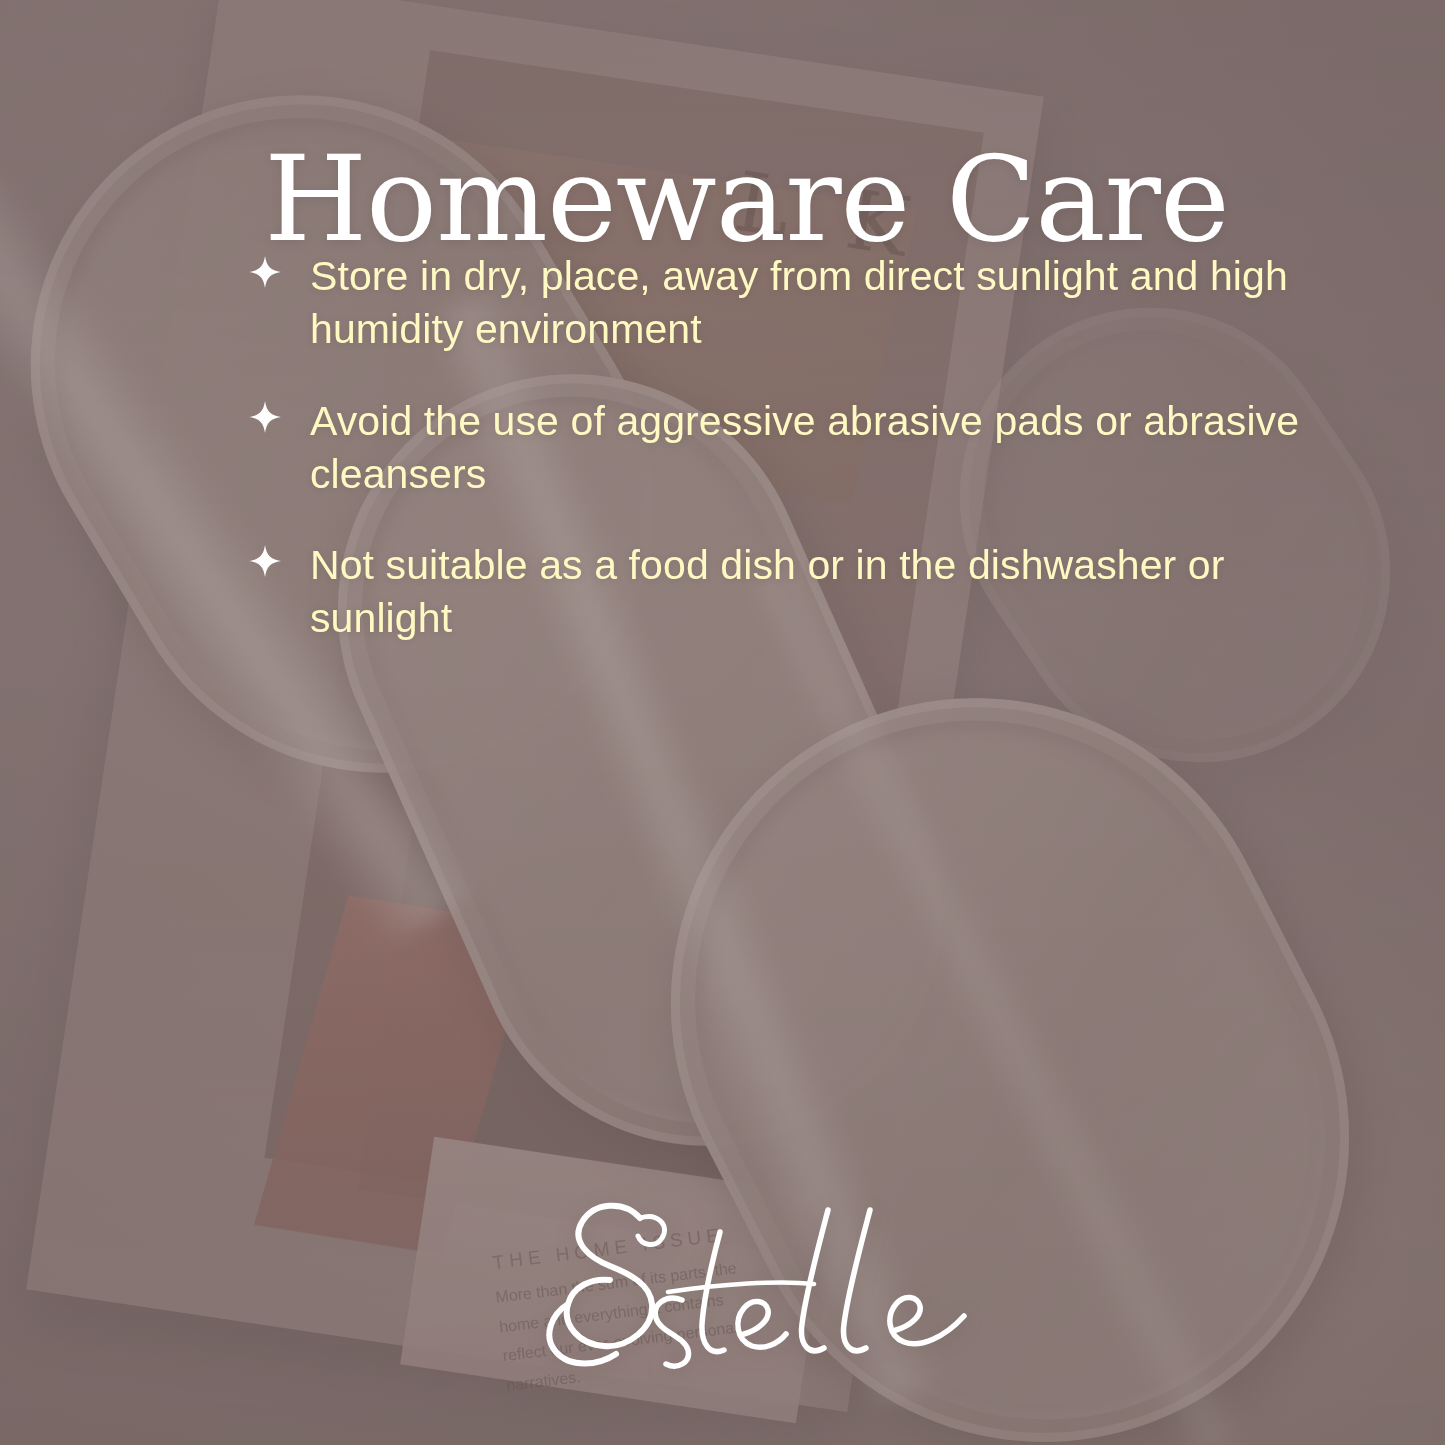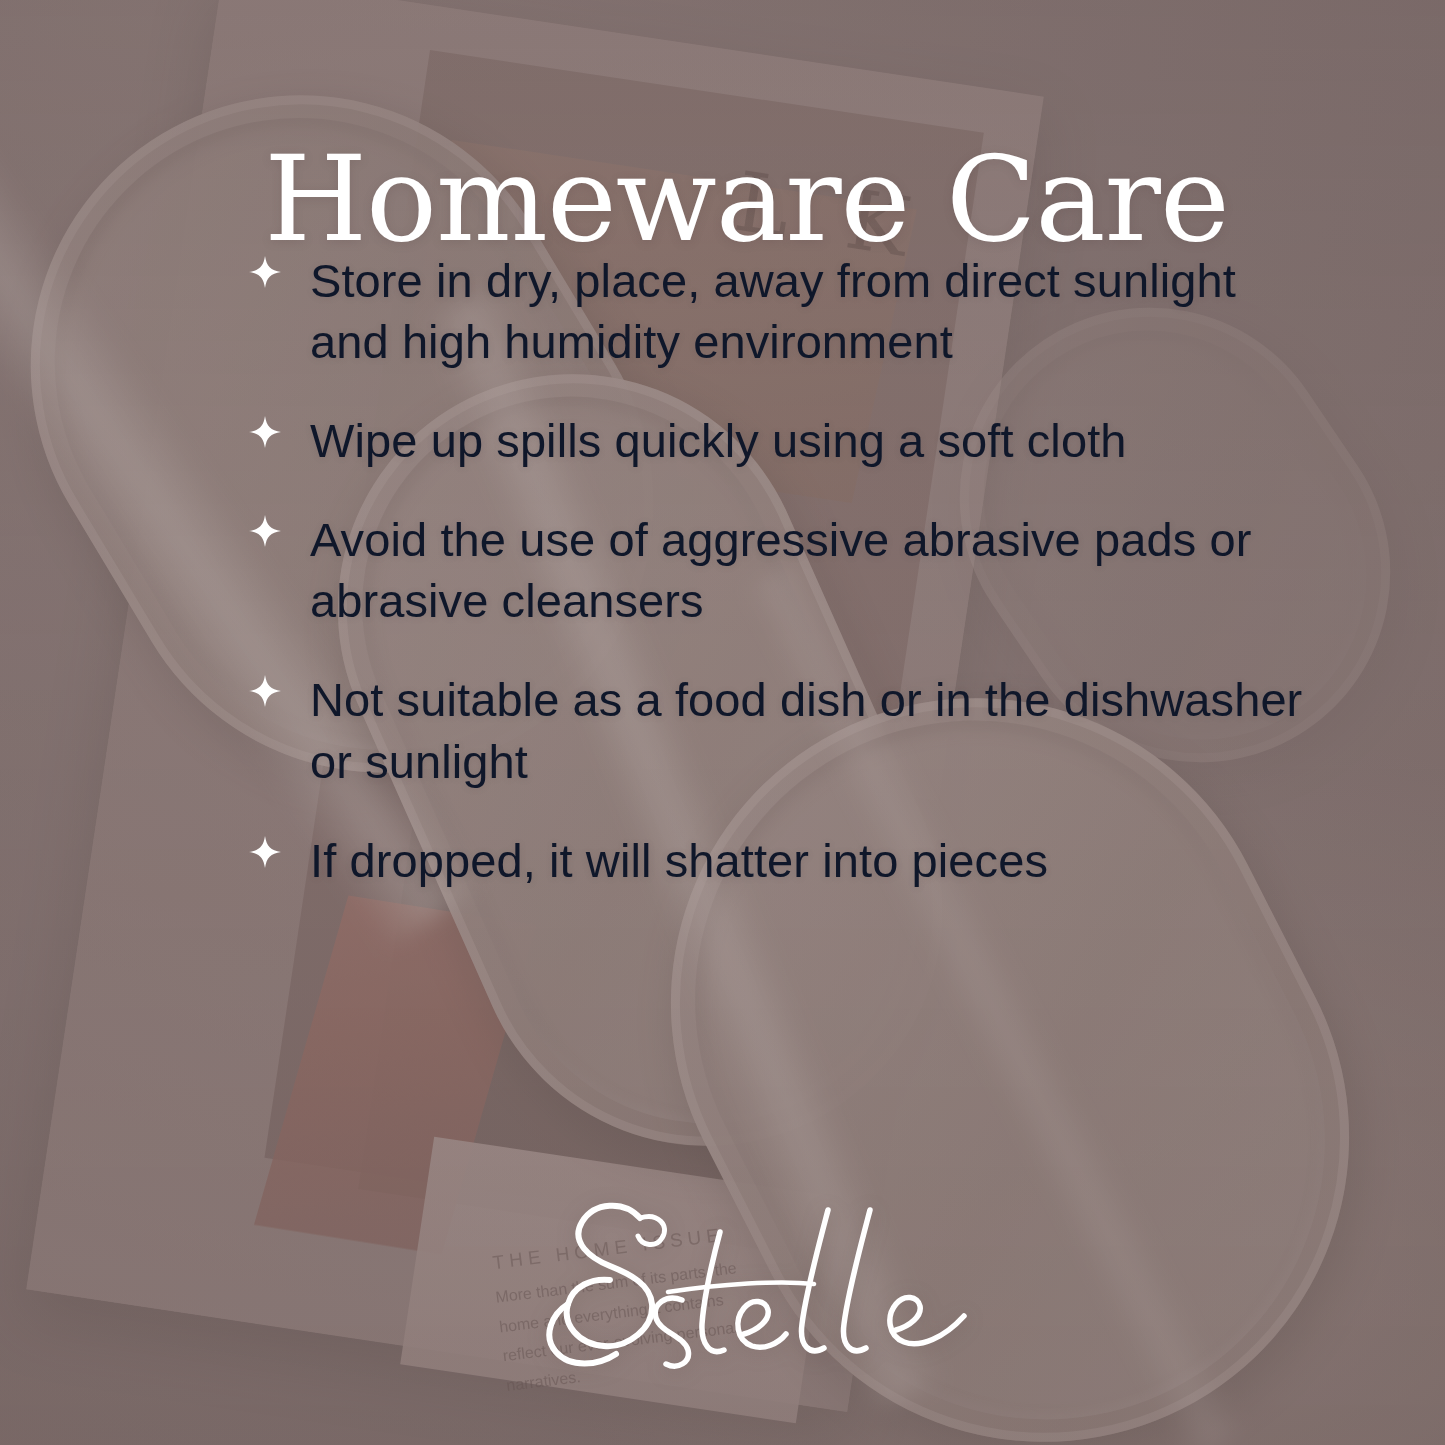--- a/index.html
+++ b/index.html
@@ -190,23 +190,23 @@
   }
   .sparkle{
     flex:0 0 auto;
     width:34px;height:46px;
     margin-right:28px;
     display:flex;align-items:flex-start;justify-content:center;
     padding-top:6px;
   }
   .sparkle svg{display:block;}
   .care-text{
-    font-size:47px;
+    font-size:41px;
     line-height:1.30;
-    color:#0f172a;
+    color:#fef9c3;
     font-weight:400;
     letter-spacing:.1px;
     text-shadow:0 1px 6px rgba(92,76,74,.20);
   }
 
   #brand-signature{
     position:absolute;
     left:0; right:0;
     bottom:62px;
     display:flex;
@@ -271,53 +271,37 @@
     <h1 id="page-title">Homeware Care</h1>
 
     <ul id="care-list">
       <li class="care-item">
         <span class="sparkle">
           <svg width="32" height="32" viewBox="0 0 32 32" aria-hidden="true">
             <path d="M16 0 C17.6 10.4 21.6 14.4 32 16 C21.6 17.6 17.6 21.6 16 32 C14.4 21.6 10.4 17.6 0 16 C10.4 14.4 14.4 10.4 16 0 Z" fill="#ffffff"></path>
           </svg>
         </span>
         <span class="care-text">Store in dry, place, away from direct sunlight and high humidity environment</span>
-      </li>
-      <li class="care-item">
-        <span class="sparkle">
-          <svg width="32" height="32" viewBox="0 0 32 32" aria-hidden="true">
-            <path d="M16 0 C17.6 10.4 21.6 14.4 32 16 C21.6 17.6 17.6 21.6 16 32 C14.4 21.6 10.4 17.6 0 16 C10.4 14.4 14.4 10.4 16 0 Z" fill="#ffffff"></path>
-          </svg>
-        </span>
-        <span class="care-text">Wipe up spills quickly using a soft cloth</span>
       </li>
       <li class="care-item">
         <span class="sparkle">
           <svg width="32" height="32" viewBox="0 0 32 32" aria-hidden="true">
             <path d="M16 0 C17.6 10.4 21.6 14.4 32 16 C21.6 17.6 17.6 21.6 16 32 C14.4 21.6 10.4 17.6 0 16 C10.4 14.4 14.4 10.4 16 0 Z" fill="#ffffff"></path>
           </svg>
         </span>
         <span class="care-text">Avoid the use of aggressive abrasive pads or abrasive cleansers</span>
       </li>
       <li class="care-item">
         <span class="sparkle">
           <svg width="32" height="32" viewBox="0 0 32 32" aria-hidden="true">
             <path d="M16 0 C17.6 10.4 21.6 14.4 32 16 C21.6 17.6 17.6 21.6 16 32 C14.4 21.6 10.4 17.6 0 16 C10.4 14.4 14.4 10.4 16 0 Z" fill="#ffffff"></path>
           </svg>
         </span>
         <span class="care-text">Not suitable as a food dish or in the dishwasher or sunlight</span>
       </li>
-      <li class="care-item">
-        <span class="sparkle">
-          <svg width="32" height="32" viewBox="0 0 32 32" aria-hidden="true">
-            <path d="M16 0 C17.6 10.4 21.6 14.4 32 16 C21.6 17.6 17.6 21.6 16 32 C14.4 21.6 10.4 17.6 0 16 C10.4 14.4 14.4 10.4 16 0 Z" fill="#ffffff"></path>
-          </svg>
-        </span>
-        <span class="care-text">If dropped, it will shatter into pieces</span>
-      </li>
     </ul>
 
     <div id="brand-signature">
       <span id="brand-sr">Estelle</span>
       <svg width="470" height="195" viewBox="0 0 470 195" aria-hidden="true">
         <g fill="none" stroke="#ffffff" stroke-linecap="round" stroke-linejoin="round">
 
           <path d="M128 30 C112 12 82 14 70 34 C58 54 78 70 98 78 C118 86 138 96 140 116
                    C142 140 116 160 92 158 C66 156 50 136 56 116 C61 98 80 90 98 92" stroke-width="6"></path>
           <path d="M128 30 C146 24 158 38 150 50 C144 60 130 58 126 48" stroke-width="5"></path>

